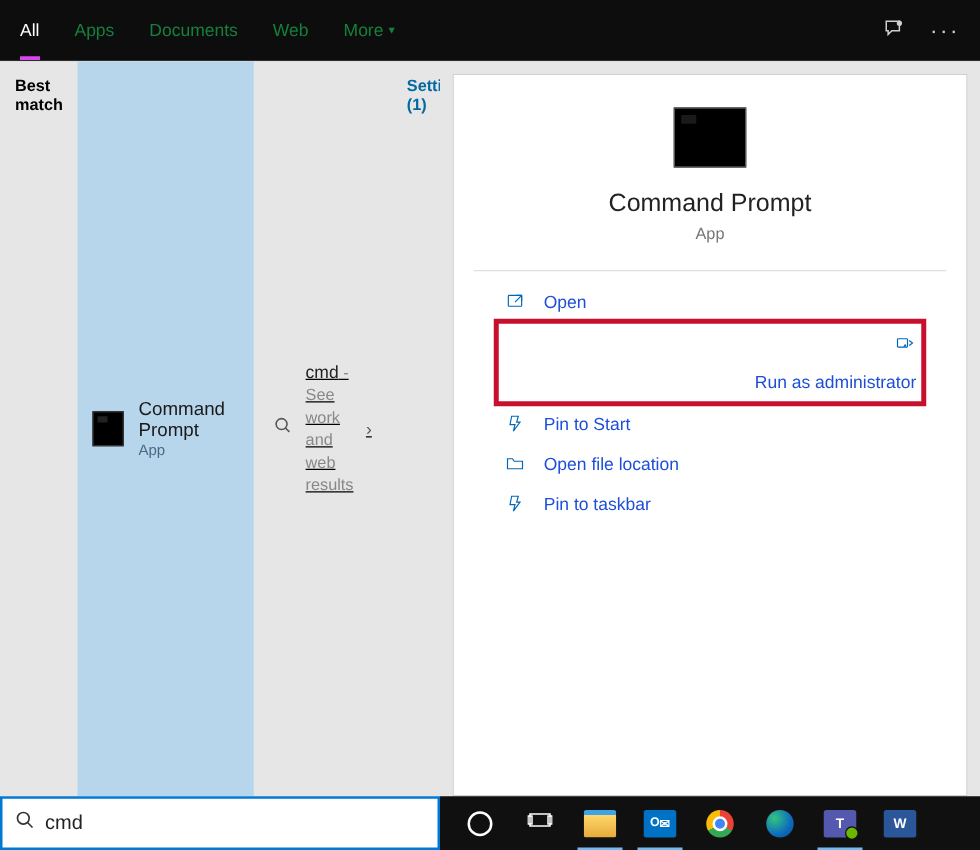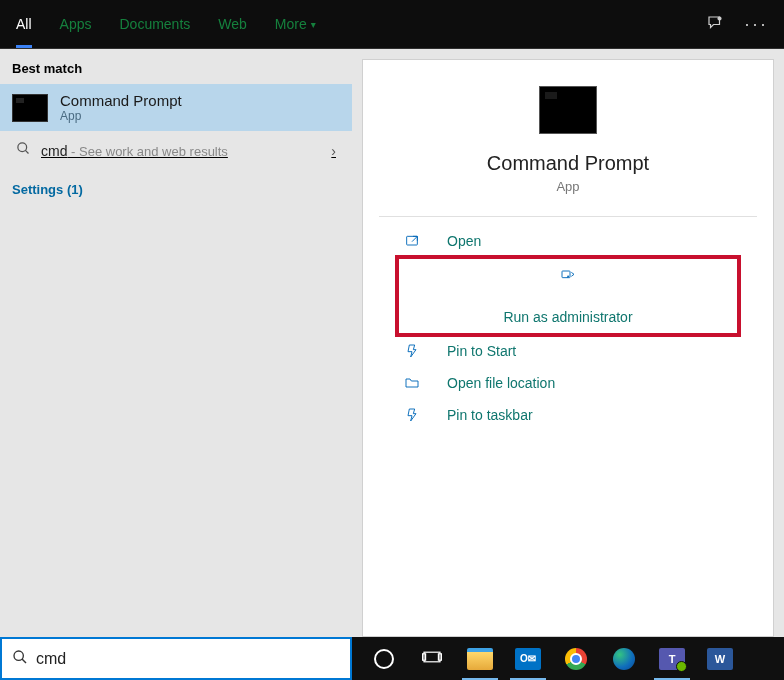--- a/index.html
+++ b/index.html
@@ -4,29 +4,29 @@
 <style>
 * { margin: 0; padding: 0; box-sizing: border-box; font-family: "Segoe UI", Tahoma, sans-serif; }
 body { width: 784px; height: 680px; background: #e6e6e6; overflow: hidden; }
 
 .container { display: flex; flex-direction: column; height: 100%; }
 
 
 .tabbar { background: #0d0d0d; height: 49px; display: flex; align-items: center; padding: 0 16px; color: #fff; font-size: 14px; justify-content: space-between; border-bottom:1px solid #2f2f2f; }
 .tabbar-left { display: flex; align-items: center; gap: 28px; height:100%; }
 .tab { color: #15803d; cursor: pointer; height:100%; display:flex; align-items:center; }
-.tab.active { color: #fff; border-bottom: 3px solid #3b82f6; padding-top:3px; }
+.tab.active { color: #fff; border-bottom: 3px solid #d946ef; padding-top:3px; }
 .tab .chev { margin-left: 4px; font-size:10px;}
 .tabbar-right { display: flex; align-items:center; gap: 20px; color:#cfcfcf; }
 .tabbar-right .dots { font-size:18px; letter-spacing:2px; cursor:pointer;}
 .feedback-icon svg{width:18px;height:18px;}
 
 
 .main { flex:1; display:flex; background:#e6e6e6; overflow:hidden;}
-.leftcol { width: 352px; background:#e6e6e6; display:flex; flex-direction:column;}
+.leftcol { width: 352px; background:#e6e6e6; display:flex; flex-direction:row;}
 .rightcol { flex:1; background:#e6e6e6; padding:10px 10px 0 10px; }
 
 .section-label { font-size:13px; font-weight:600; color:#000; padding:12px 12px 8px 12px; }
 
 .bestmatch-item { background:#b8d6eb; display:flex; align-items:center; padding:8px 12px; gap:12px; cursor:pointer;}
 .bm-icon { width:36px; height:28px; background:#000; border:1px solid #333; position:relative;}
 .bm-icon::before{content:""; position:absolute; top:3px; left:3px; width:8px; height:5px; background:#222;}
 .bm-text .title { font-size:15px; color:#1a1a1a; }
 .bm-text .subtitle { font-size:12px; color:#4a6b82; }
 
@@ -41,21 +41,21 @@
 
 
 .card { background:#fff; border:1px solid #d0d0d0; height:100%; display:flex; flex-direction:column; align-items:center; padding-top:26px;}
 .big-icon { width:58px; height:48px; background:#000; border:1px solid #555; position:relative; margin-bottom:18px;}
 .big-icon::before{content:""; position:absolute; top:5px; left:5px; width:12px; height:7px; background:#1a1a1a;}
 .app-title { font-size:20px; color:#222; }
 .app-sub { font-size:13px; color:#777; margin-top:4px; margin-bottom:22px;}
 .divider { height:1px; background:#e0e0e0; width:92%; }
 
 .actions { width:100%; padding:8px 34px; }
-.action { display:flex; align-items:center; gap:26px; padding:8px 6px; font-size:14px; color:#0f766e; cursor:pointer; }
+.action { display:flex; align-items:flex-end; gap:14px; padding:8px 6px; font-size:14px; color:#1d4ed8; cursor:pointer; }
 .action .aicon { width:18px; display:flex; align-items:center; justify-content:center; color:#0067b8;}
 .action .aicon svg{width:16px;height:16px; stroke:#0067b8; fill:none; stroke-width:1.4;}
 .action.highlight { outline:4px solid #c8102e; outline-offset:-2px; padding:10px 6px;flex-direction:column;}
 
 
 .bottom { height:43px; display:flex; }
 .searchbox-wrap { width:352px; background:#fff; border:2px solid #0078d4; display:flex; align-items:center; padding:0 10px; gap:8px;}
 .searchbox-wrap svg{width:16px;height:16px; stroke:#333; fill:none; stroke-width:2;}
 .searchbox-wrap input{ flex:1; border:none; outline:none; font-size:16px; color:#222; background:transparent;}
 .taskbar { flex:1; background:#101010; display:flex; align-items:center; padding-left:10px; gap:4px;}

